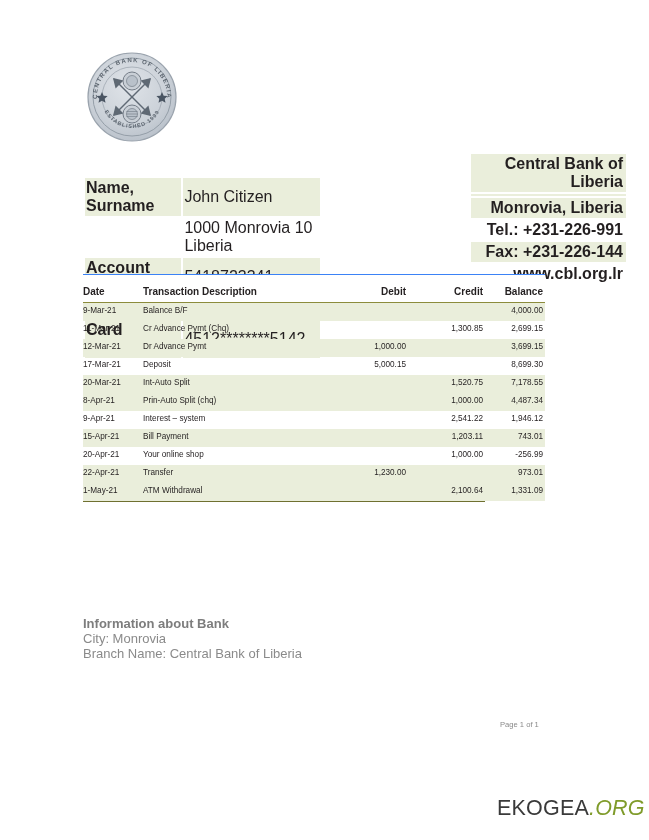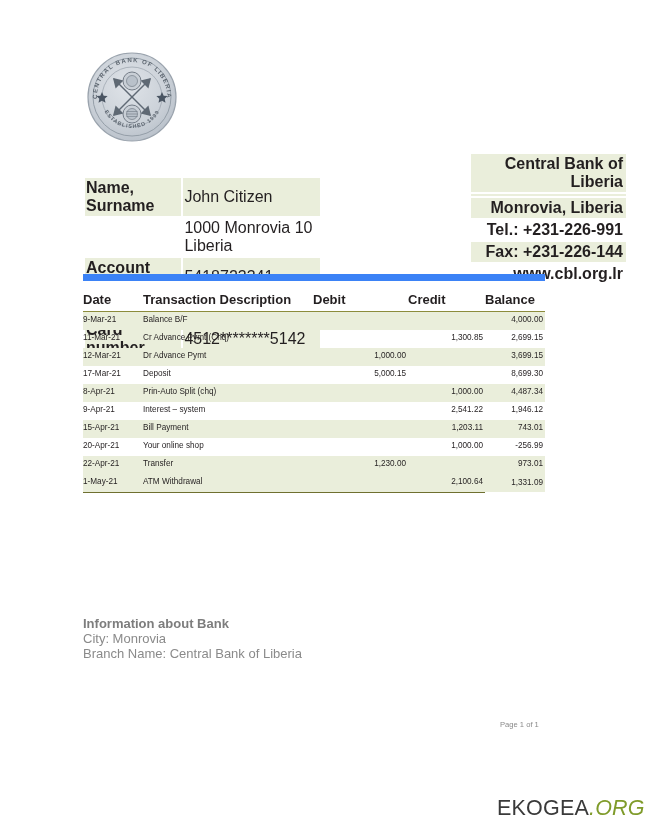--- a/index.html
+++ b/index.html
@@ -85,31 +85,31 @@
     table-layout: fixed;
     font-size: 8.2px;
   }
   #tx-table col.c-date { width: 60px; }
   #tx-table col.c-desc { width: 170px; }
   #tx-table col.c-deb  { width: 95px; }
   #tx-table col.c-cre  { width: 77px; }
   #tx-table col.c-bal  { width: 60px; }
 
   #tx-table thead th {
-    font-size: 13px;
+    font-size: 10px;
     font-weight: bold;
     text-align: left;
     padding: 12px 0 4px 0;
-    border-top: 7px solid #3b82f6;
+    border-top: 1px solid #3b82f6;
     border-bottom: 1px solid #8c8c3c;
     background: #ffffff;
     line-height: 1.05;
     white-space: nowrap;
   }
-  #tx-table thead th.num { text-align: left; padding-right: 2px; }
+  #tx-table thead th.num { text-align: right; padding-right: 2px; }
 
   #tx-table tbody td {
     height: 18px;
     padding: 0 0 0 0;
     vertical-align: middle;
     line-height: 1.05;
     white-space: nowrap;
     font-weight: normal;
   }
   #tx-table tbody tr.alt td { background: #eaeedb; }
@@ -297,20 +297,27 @@
         <td class="num bal">3,699.15</td>
       </tr>
       <tr>
         <td class="date">17-Mar-21</td>
         <td class="desc">Deposit</td>
         <td class="num deb">5,000.15</td>
         <td class="num cre"></td>
         <td class="num bal">8,699.30</td>
       </tr>
       <tr class="alt">
+        <td class="date">20-Mar-21</td>
+        <td class="desc">Int-Auto Split</td>
+        <td class="num deb"></td>
+        <td class="num cre">1,520.75</td>
+        <td class="num bal">7,178.55</td>
+      </tr>
+      <tr class="alt">
         <td class="date">8-Apr-21</td>
         <td class="desc">Prin-Auto Split (chq)</td>
         <td class="num deb"></td>
         <td class="num cre">1,000.00</td>
         <td class="num bal">4,487.34</td>
       </tr>
       <tr>
         <td class="date">9-Apr-21</td>
         <td class="desc">Interest – system</td>
         <td class="num deb"></td>

